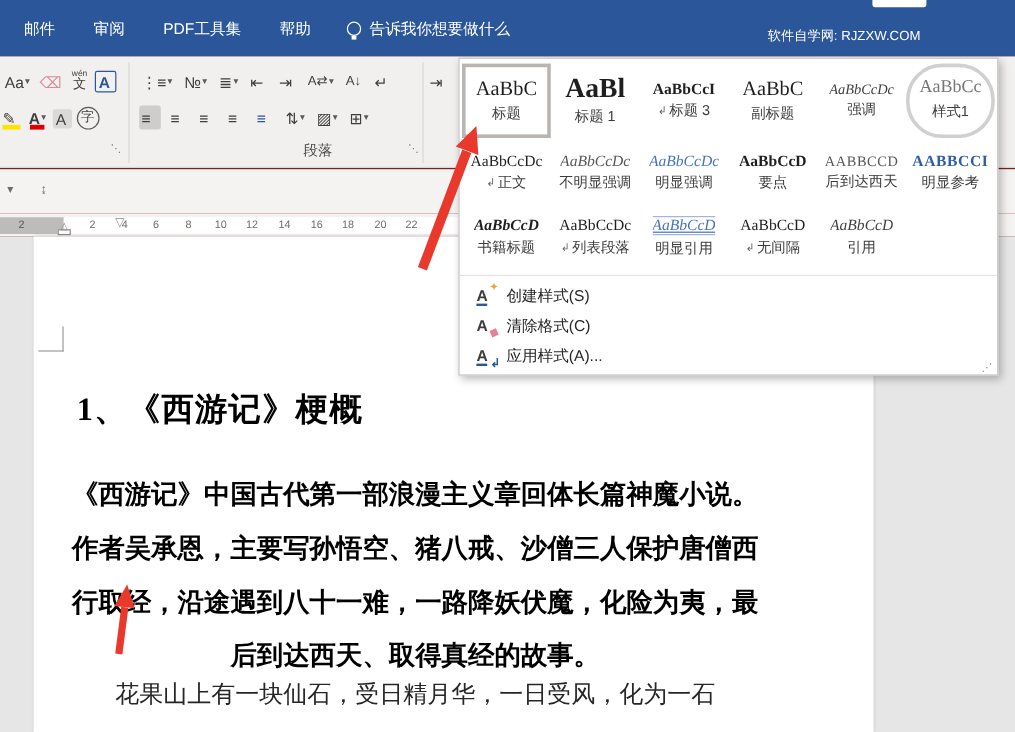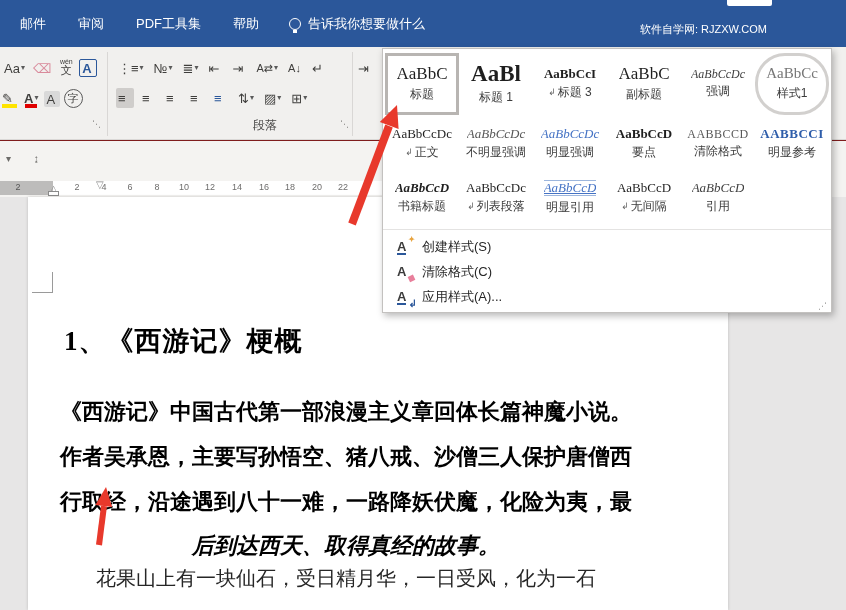--- a/index.html
+++ b/index.html
@@ -261,21 +261,21 @@
     </div>
   </div>
 
   <div class="docarea">
     <div class="page">
       <div class="cornermark"></div>
       <h1 class="doc-heading">1、《西游记》梗概</h1>
       <div class="doc-par" style="top:200px;">《西游记》中国古代第一部浪漫主义章回体长篇神魔小说。</div>
       <div class="doc-par" style="top:245px;">作者吴承恩，主要写孙悟空、猪八戒、沙僧三人保护唐僧西</div>
       <div class="doc-par" style="top:290px;">行取经，沿途遇到八十一难，一路降妖伏魔，化险为夷，最</div>
-      <div class="doc-par" style="top:334px;font-style:italic;">后到达西天、取得真经的故事。</div>
+      <div class="doc-par" style="top:334px;">后到达西天、取得真经的故事。</div>
       <div class="doc-par2" style="top:368px;">花果山上有一块仙石，受日精月华，一日受风，化为一石</div>
     </div>
 
   </div>
 
   <div class="stylespanel">
     <div class="grow r1" style="top:4px; height:62px;">
       <div class="gi v-title sel">
         <span class="gp">AaBbC</span>
         <span class="gl">
@@ -336,21 +336,21 @@
       </div>
       <div class="gi v-strong">
         <span class="gp">AaBbCcD</span>
         <span class="gl">
             <span>要点</span>
           </span>
       </div>
       <div class="gi v-subtle-ref">
         <span class="gp">AABBCCD</span>
         <span class="gl">
-            <span>清除格式</span>
+            <span>后到达西天</span>
           </span>
       </div>
       <div class="gi v-intense-ref">
         <span class="gp">AABBCCI</span>
         <span class="gl">
             <span>明显参考</span>
           </span>
       </div>
     </div>
     <div class="grow" style="top:124px; height:50px;">

